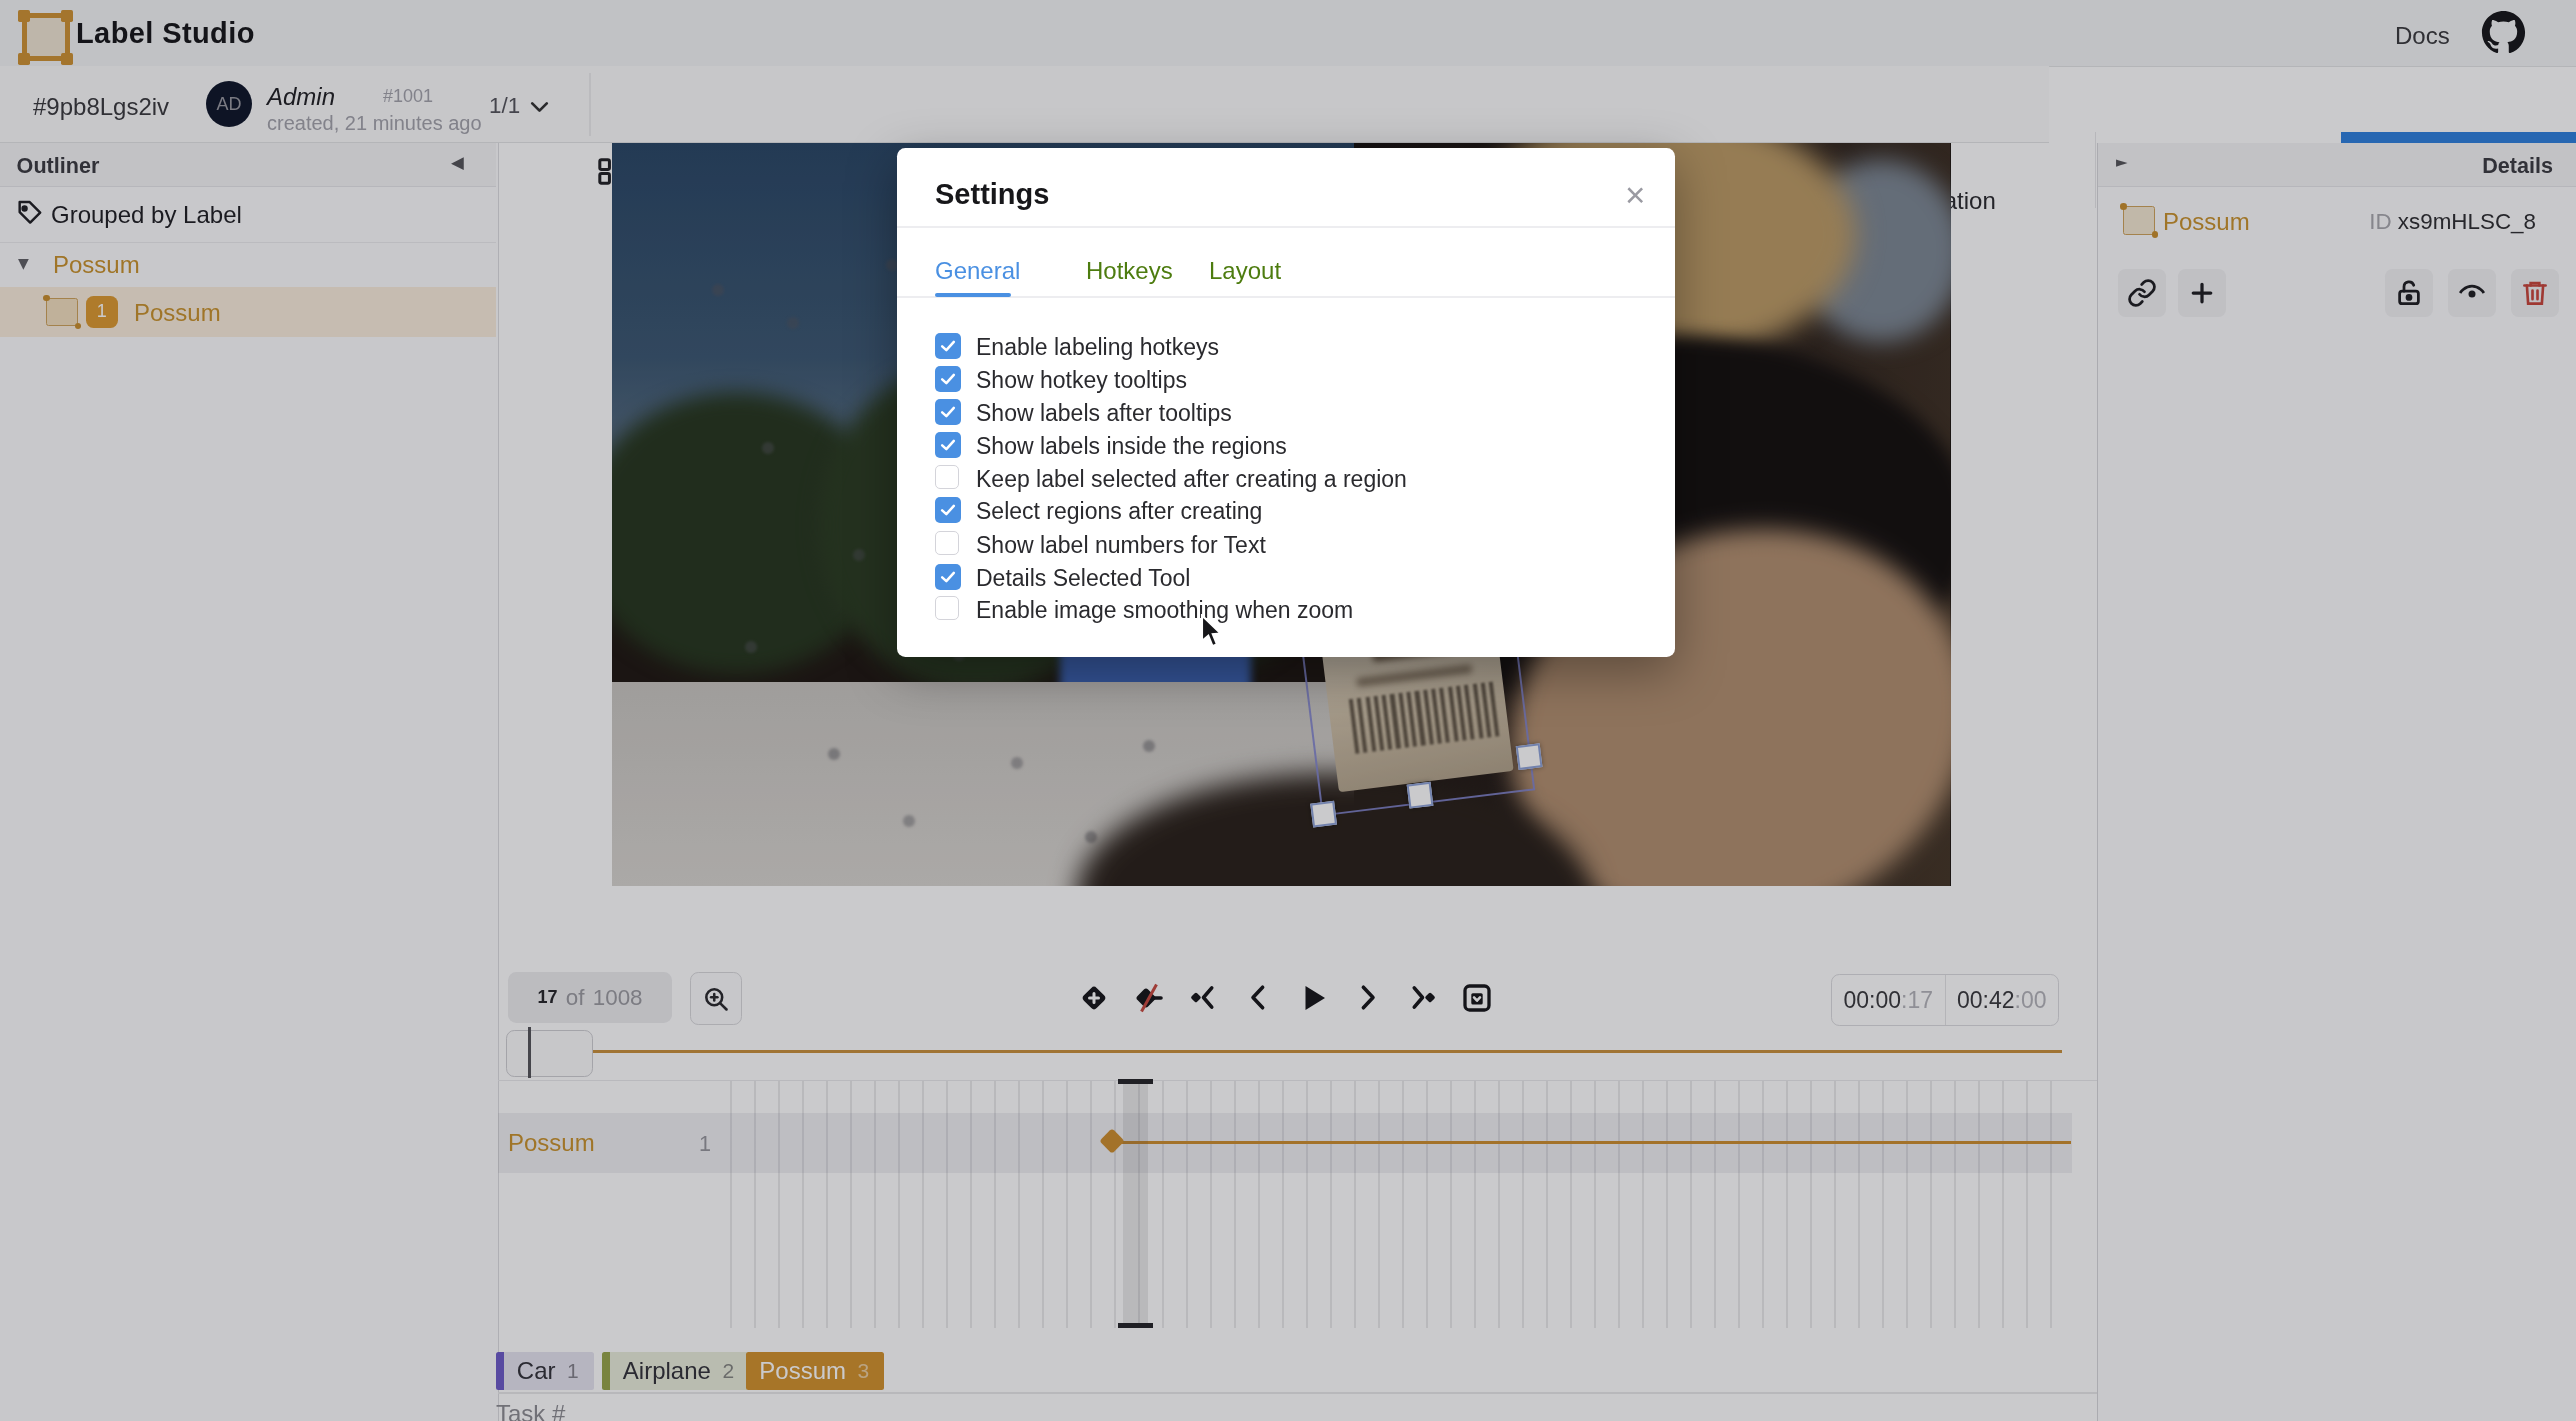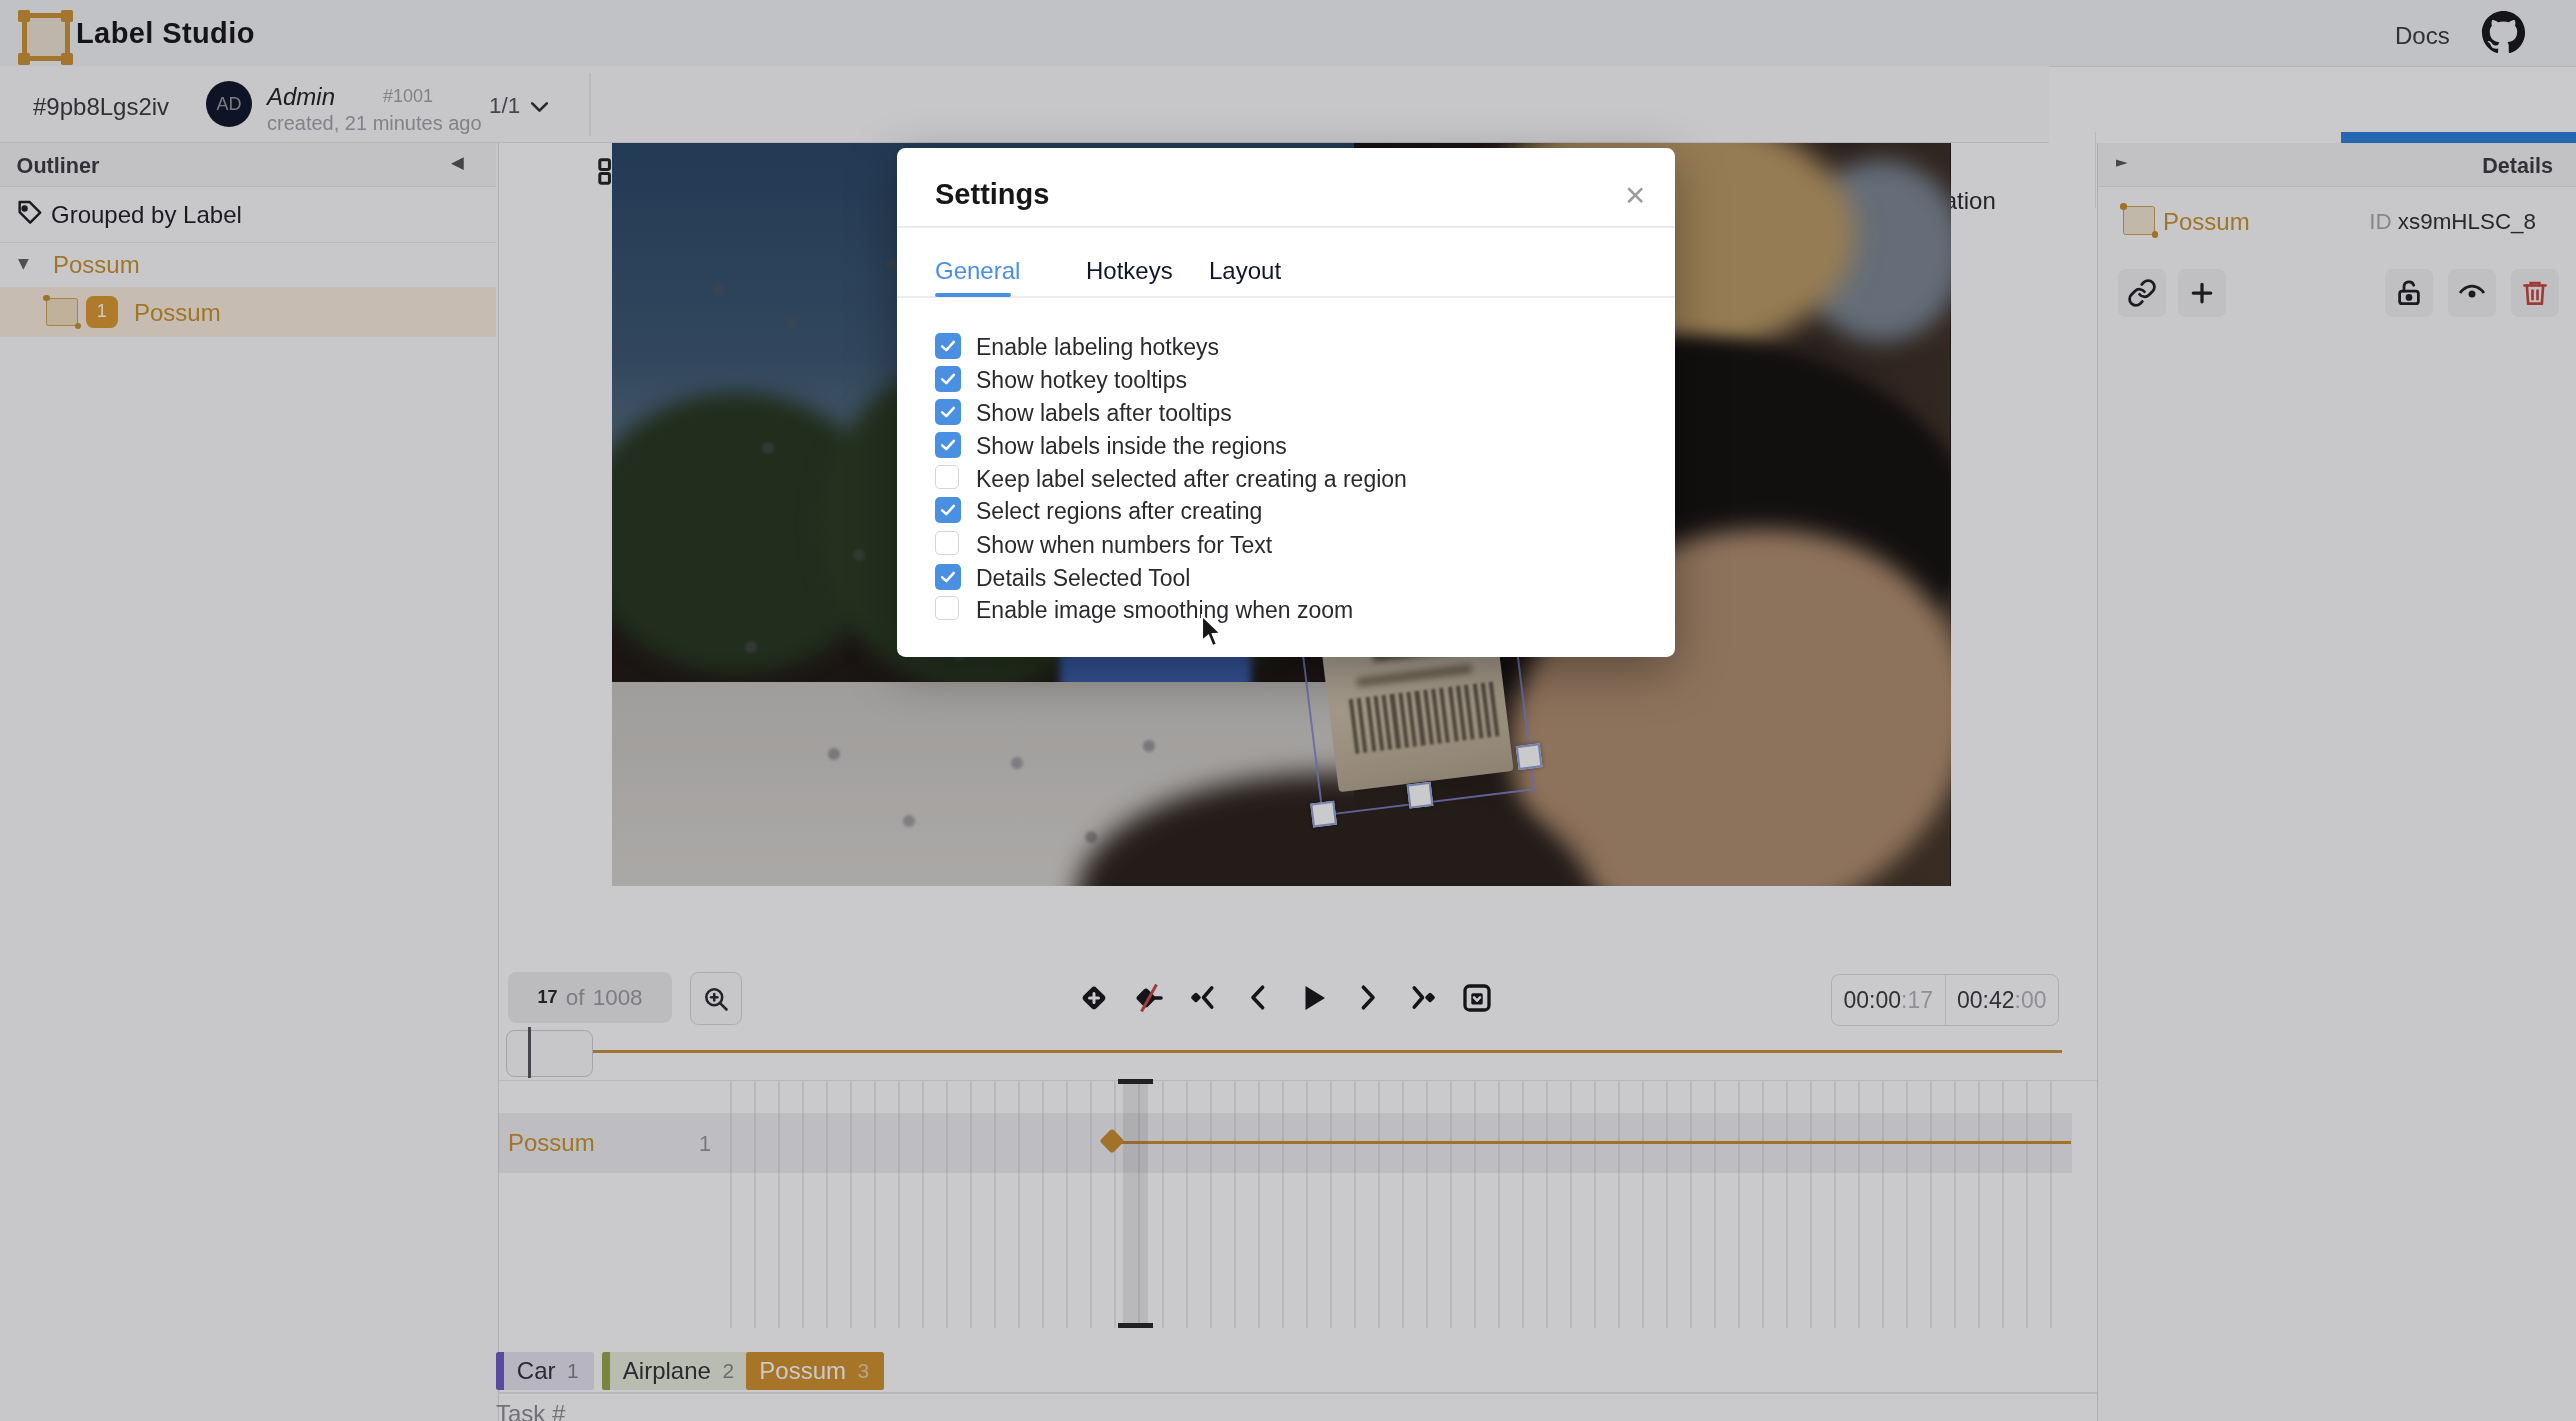--- a/index.html
+++ b/index.html
@@ -67,21 +67,21 @@
   .sq-btn{top:126px;width:48px;height:48px;background:#f2f2f4;border-radius:7.5px;
           display:flex;align-items:center;justify-content:center;}
 
   
   #dim-overlay{left:0;top:0;width:2576px;height:1422px;background:rgba(15,15,22,.22);z-index:50;}
   #settings-modal{left:897px;top:148px;width:778px;height:509px;background:#fff;border-radius:8.3px;
                   box-shadow:0 15px 50px rgba(0,0,0,.35);z-index:100;}
   #settings-title{position:absolute;left:38px;top:30px;font-size:29px;font-weight:bold;color:#17171a;}
   #settings-close{position:absolute;left:728px;top:26.5px;font-size:35px;color:#9a9aa2;}
   #settings-head-divider{position:absolute;left:0;top:78px;width:778px;height:1.7px;background:#ededf0;}
-  .tab{position:absolute;top:109px;font-size:24px;color:#0f172a;}
+  .tab{position:absolute;top:109px;font-size:24px;color:#4d7c0f;}
   .tab.active{color:#4a90e2;}
   #tabs-divider{position:absolute;left:0;top:148px;width:778px;height:1.7px;background:#ededf0;}
   #tab-underline{position:absolute;left:38px;top:145px;width:76px;height:4.1px;background:#4a90e2;border-radius:2.5px;}
   .opt-row{position:absolute;left:38px;width:705px;height:33px;}
   .cbox{position:absolute;left:0;top:0.8px;width:26px;height:26px;border-radius:5px;
         display:flex;align-items:center;justify-content:center;}
   .cbox.checked{background:#4a90e2;}
   .cbox.unchecked{background:#fff;border:1.7px solid #d4d4da;width:22.4px;height:22.4px;}
   .opt-label{position:absolute;left:41px;top:1.7px;font-size:23px;color:#2a2a2e;}
 
@@ -499,21 +499,21 @@
     <div class="opt-row" style="top:348px;">
       <span class="cbox checked">
           <svg width="20" height="20" viewBox="0 0 24 24">
             <polyline points="5 12.5 10 17 19 7" fill="none" stroke="#fff" stroke-width="3" stroke-linecap="round" stroke-linejoin="round"></polyline>
           </svg>
         </span>
       <span class="opt-label">Select regions after creating</span>
     </div>
     <div class="opt-row" style="top:382px;">
       <span class="cbox unchecked"></span>
-      <span class="opt-label">Show when numbers for Text</span>
+      <span class="opt-label">Show label numbers for Text</span>
     </div>
     <div class="opt-row" style="top:415px;">
       <span class="cbox checked">
           <svg width="20" height="20" viewBox="0 0 24 24">
             <polyline points="5 12.5 10 17 19 7" fill="none" stroke="#fff" stroke-width="3" stroke-linecap="round" stroke-linejoin="round"></polyline>
           </svg>
         </span>
       <span class="opt-label">Details Selected Tool</span>
     </div>
     <div class="opt-row" style="top:447px;">

